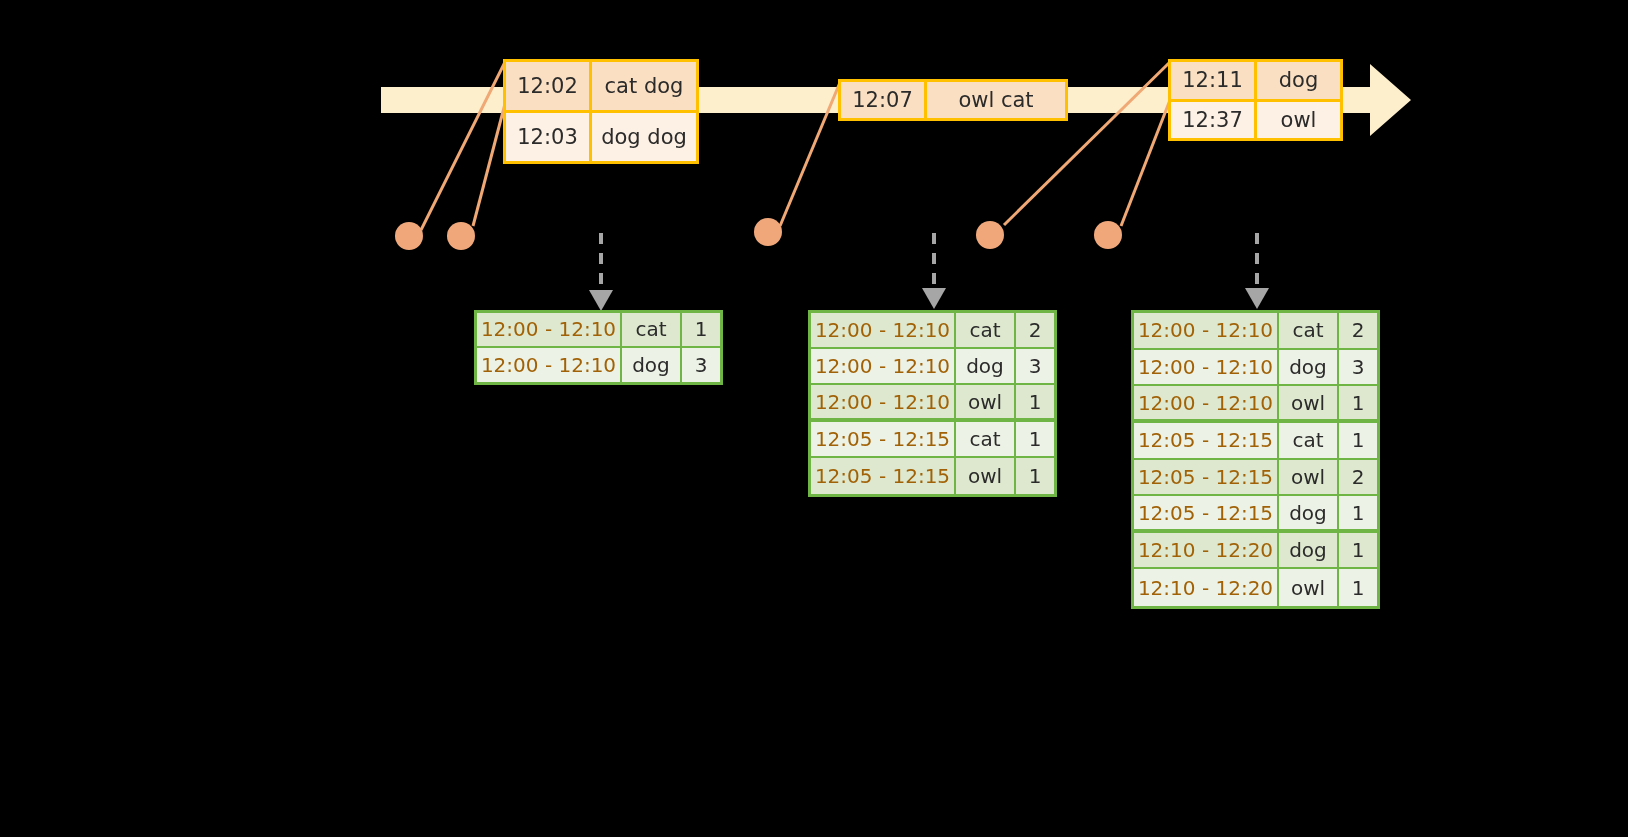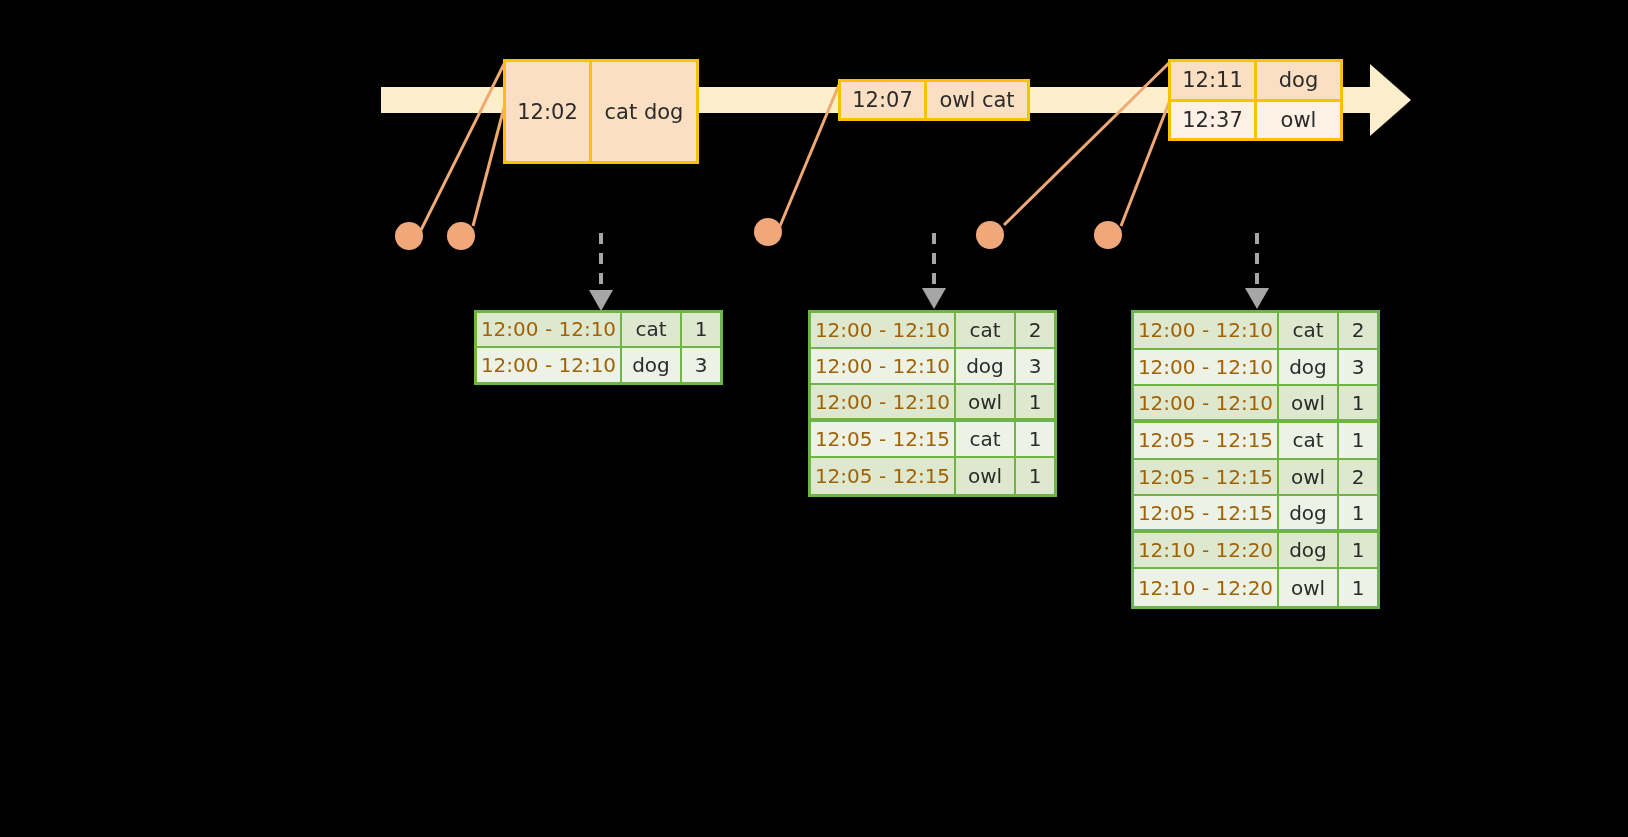--- a/index.html
+++ b/index.html
@@ -157,23 +157,27 @@
       <path d="M 922 288 L 946 288 L 934 309 Z"></path>
       <path d="M 1245 288 L 1269 288 L 1257 309 Z"></path>
     </g>
   </svg>
 
   <div class="event-box" style="left:503px; top:59px; width:196px; height:105px;">
     <div class="event-row shade-dark">
       <div class="ev-time">12:02</div>
       <div class="ev-words">cat dog</div>
     </div>
-  </div>
-
-  <div class="event-box" style="left:838px; top:79px; width:192px; height:42px;">
+    <div class="event-row shade-light">
+      <div class="ev-time">12:03</div>
+      <div class="ev-words">dog dog</div>
+    </div>
+  </div>
+
+  <div class="event-box" style="left:838px; top:79px; width:230px; height:42px;">
     <div class="event-row shade-dark">
       <div class="ev-time">12:07</div>
       <div class="ev-words">owl cat</div>
     </div>
   </div>
 
   <div class="event-box" style="left:1168px; top:59px; width:175px; height:82px;">
     <div class="event-row shade-dark">
       <div class="ev-time">12:11</div>
       <div class="ev-words">dog</div>

